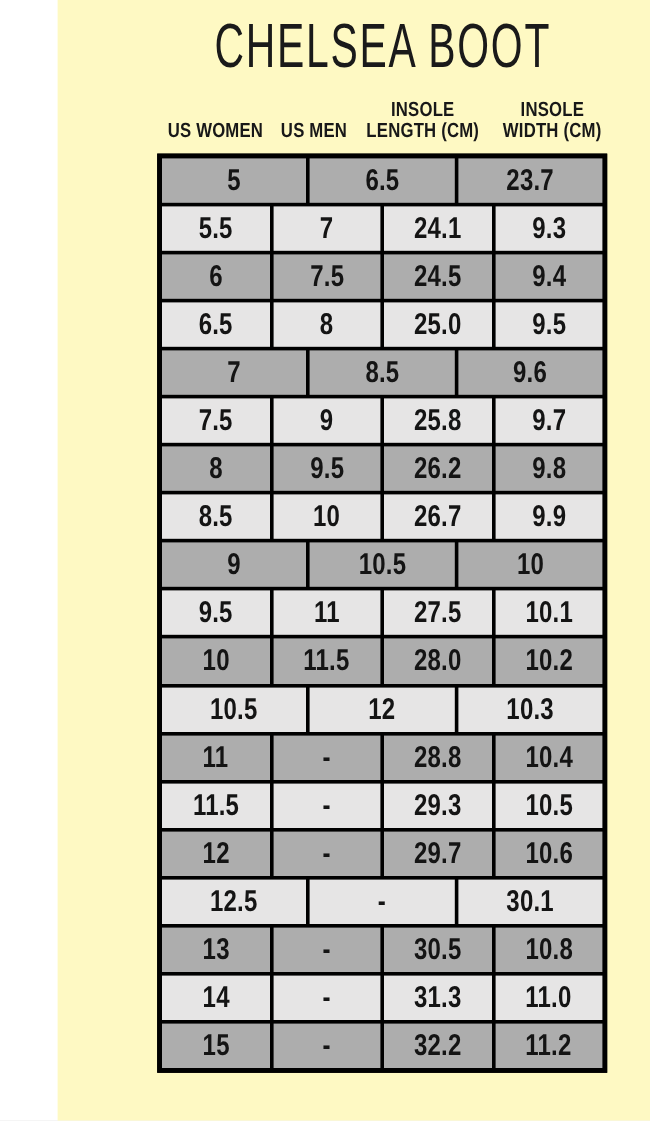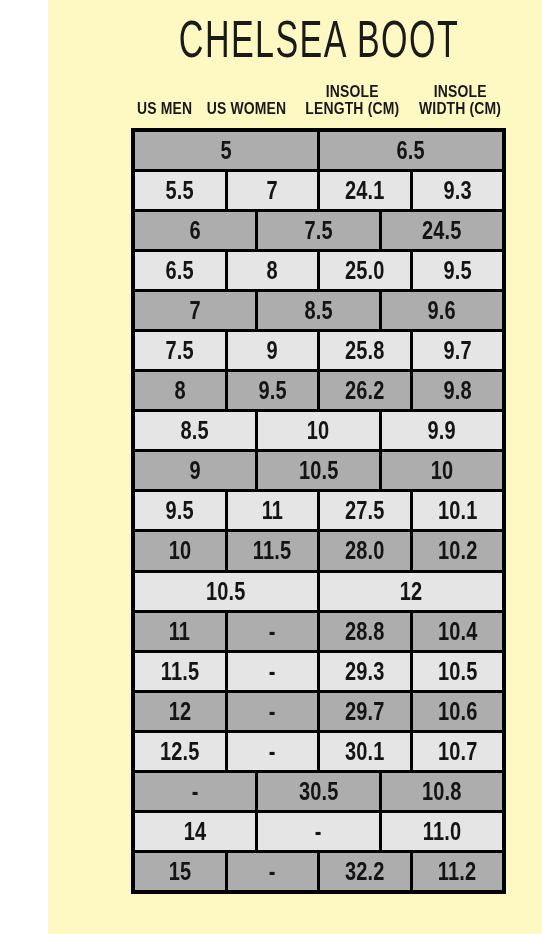--- a/index.html
+++ b/index.html
@@ -123,43 +123,46 @@
 </style>
 </head>
 <body>
 
 <div class="page">
 
   <div class="title"><span>CHELSEA BOOT</span></div>
 
   <div class="colheads">
       <div class="colhead one-line">
+        <span class="ln"><i>US WOMEN</i></span>
+      </div>
+      <div class="colhead one-line">
         <span class="ln"><i>US MEN</i></span>
-      </div>
-      <div class="colhead one-line">
-        <span class="ln"><i>US WOMEN</i></span>
       </div>
       <div class="colhead">
         <span class="ln"><i>INSOLE</i></span>
         <span class="ln"><i>LENGTH (CM)</i></span>
       </div>
       <div class="colhead">
         <span class="ln"><i>INSOLE</i></span>
         <span class="ln"><i>WIDTH (CM)</i></span>
       </div>
     </div>
 
   <div class="tbl">
       <div class="row">
         <div class="cell">
           <i>5</i>
         </div>
         <div class="cell">
           <i>6.5</i>
         </div>
+        <div class="cell">
+          <i>23.7</i>
+        </div>
       </div>
       <div class="row alt">
         <div class="cell">
           <i>5.5</i>
         </div>
         <div class="cell">
           <i>7</i>
         </div>
         <div class="cell">
           <i>24.1</i>
@@ -171,20 +174,23 @@
       <div class="row">
         <div class="cell">
           <i>6</i>
         </div>
         <div class="cell">
           <i>7.5</i>
         </div>
         <div class="cell">
           <i>24.5</i>
         </div>
+        <div class="cell">
+          <i>9.4</i>
+        </div>
       </div>
       <div class="row alt">
         <div class="cell">
           <i>6.5</i>
         </div>
         <div class="cell">
           <i>8</i>
         </div>
         <div class="cell">
           <i>25.0</i>
@@ -233,20 +239,23 @@
         </div>
       </div>
       <div class="row alt">
         <div class="cell">
           <i>8.5</i>
         </div>
         <div class="cell">
           <i>10</i>
         </div>
         <div class="cell">
+          <i>26.7</i>
+        </div>
+        <div class="cell">
           <i>9.9</i>
         </div>
       </div>
       <div class="row">
         <div class="cell">
           <i>9</i>
         </div>
         <div class="cell">
           <i>10.5</i>
         </div>
@@ -282,20 +291,23 @@
           <i>10.2</i>
         </div>
       </div>
       <div class="row alt">
         <div class="cell">
           <i>10.5</i>
         </div>
         <div class="cell">
           <i>12</i>
         </div>
+        <div class="cell">
+          <i>10.3</i>
+        </div>
       </div>
       <div class="row">
         <div class="cell">
           <i>11</i>
         </div>
         <div class="cell">
           <i>-</i>
         </div>
         <div class="cell">
           <i>28.8</i>
@@ -335,43 +347,46 @@
       <div class="row alt">
         <div class="cell">
           <i>12.5</i>
         </div>
         <div class="cell">
           <i>-</i>
         </div>
         <div class="cell">
           <i>30.1</i>
         </div>
-        <div class="cell">
-          <i>10.7</i>
-        </div>
-      </div>
-      <div class="row">
+      </div>
+      <div class="row">
+        <div class="cell">
+          <i>13</i>
+        </div>
         <div class="cell">
           <i>-</i>
         </div>
         <div class="cell">
           <i>30.5</i>
         </div>
         <div class="cell">
           <i>10.8</i>
         </div>
       </div>
       <div class="row alt">
         <div class="cell">
           <i>14</i>
         </div>
         <div class="cell">
           <i>-</i>
         </div>
         <div class="cell">
+          <i>31.3</i>
+        </div>
+        <div class="cell">
           <i>11.0</i>
         </div>
       </div>
       <div class="row">
         <div class="cell">
           <i>15</i>
         </div>
         <div class="cell">
           <i>-</i>
         </div>

